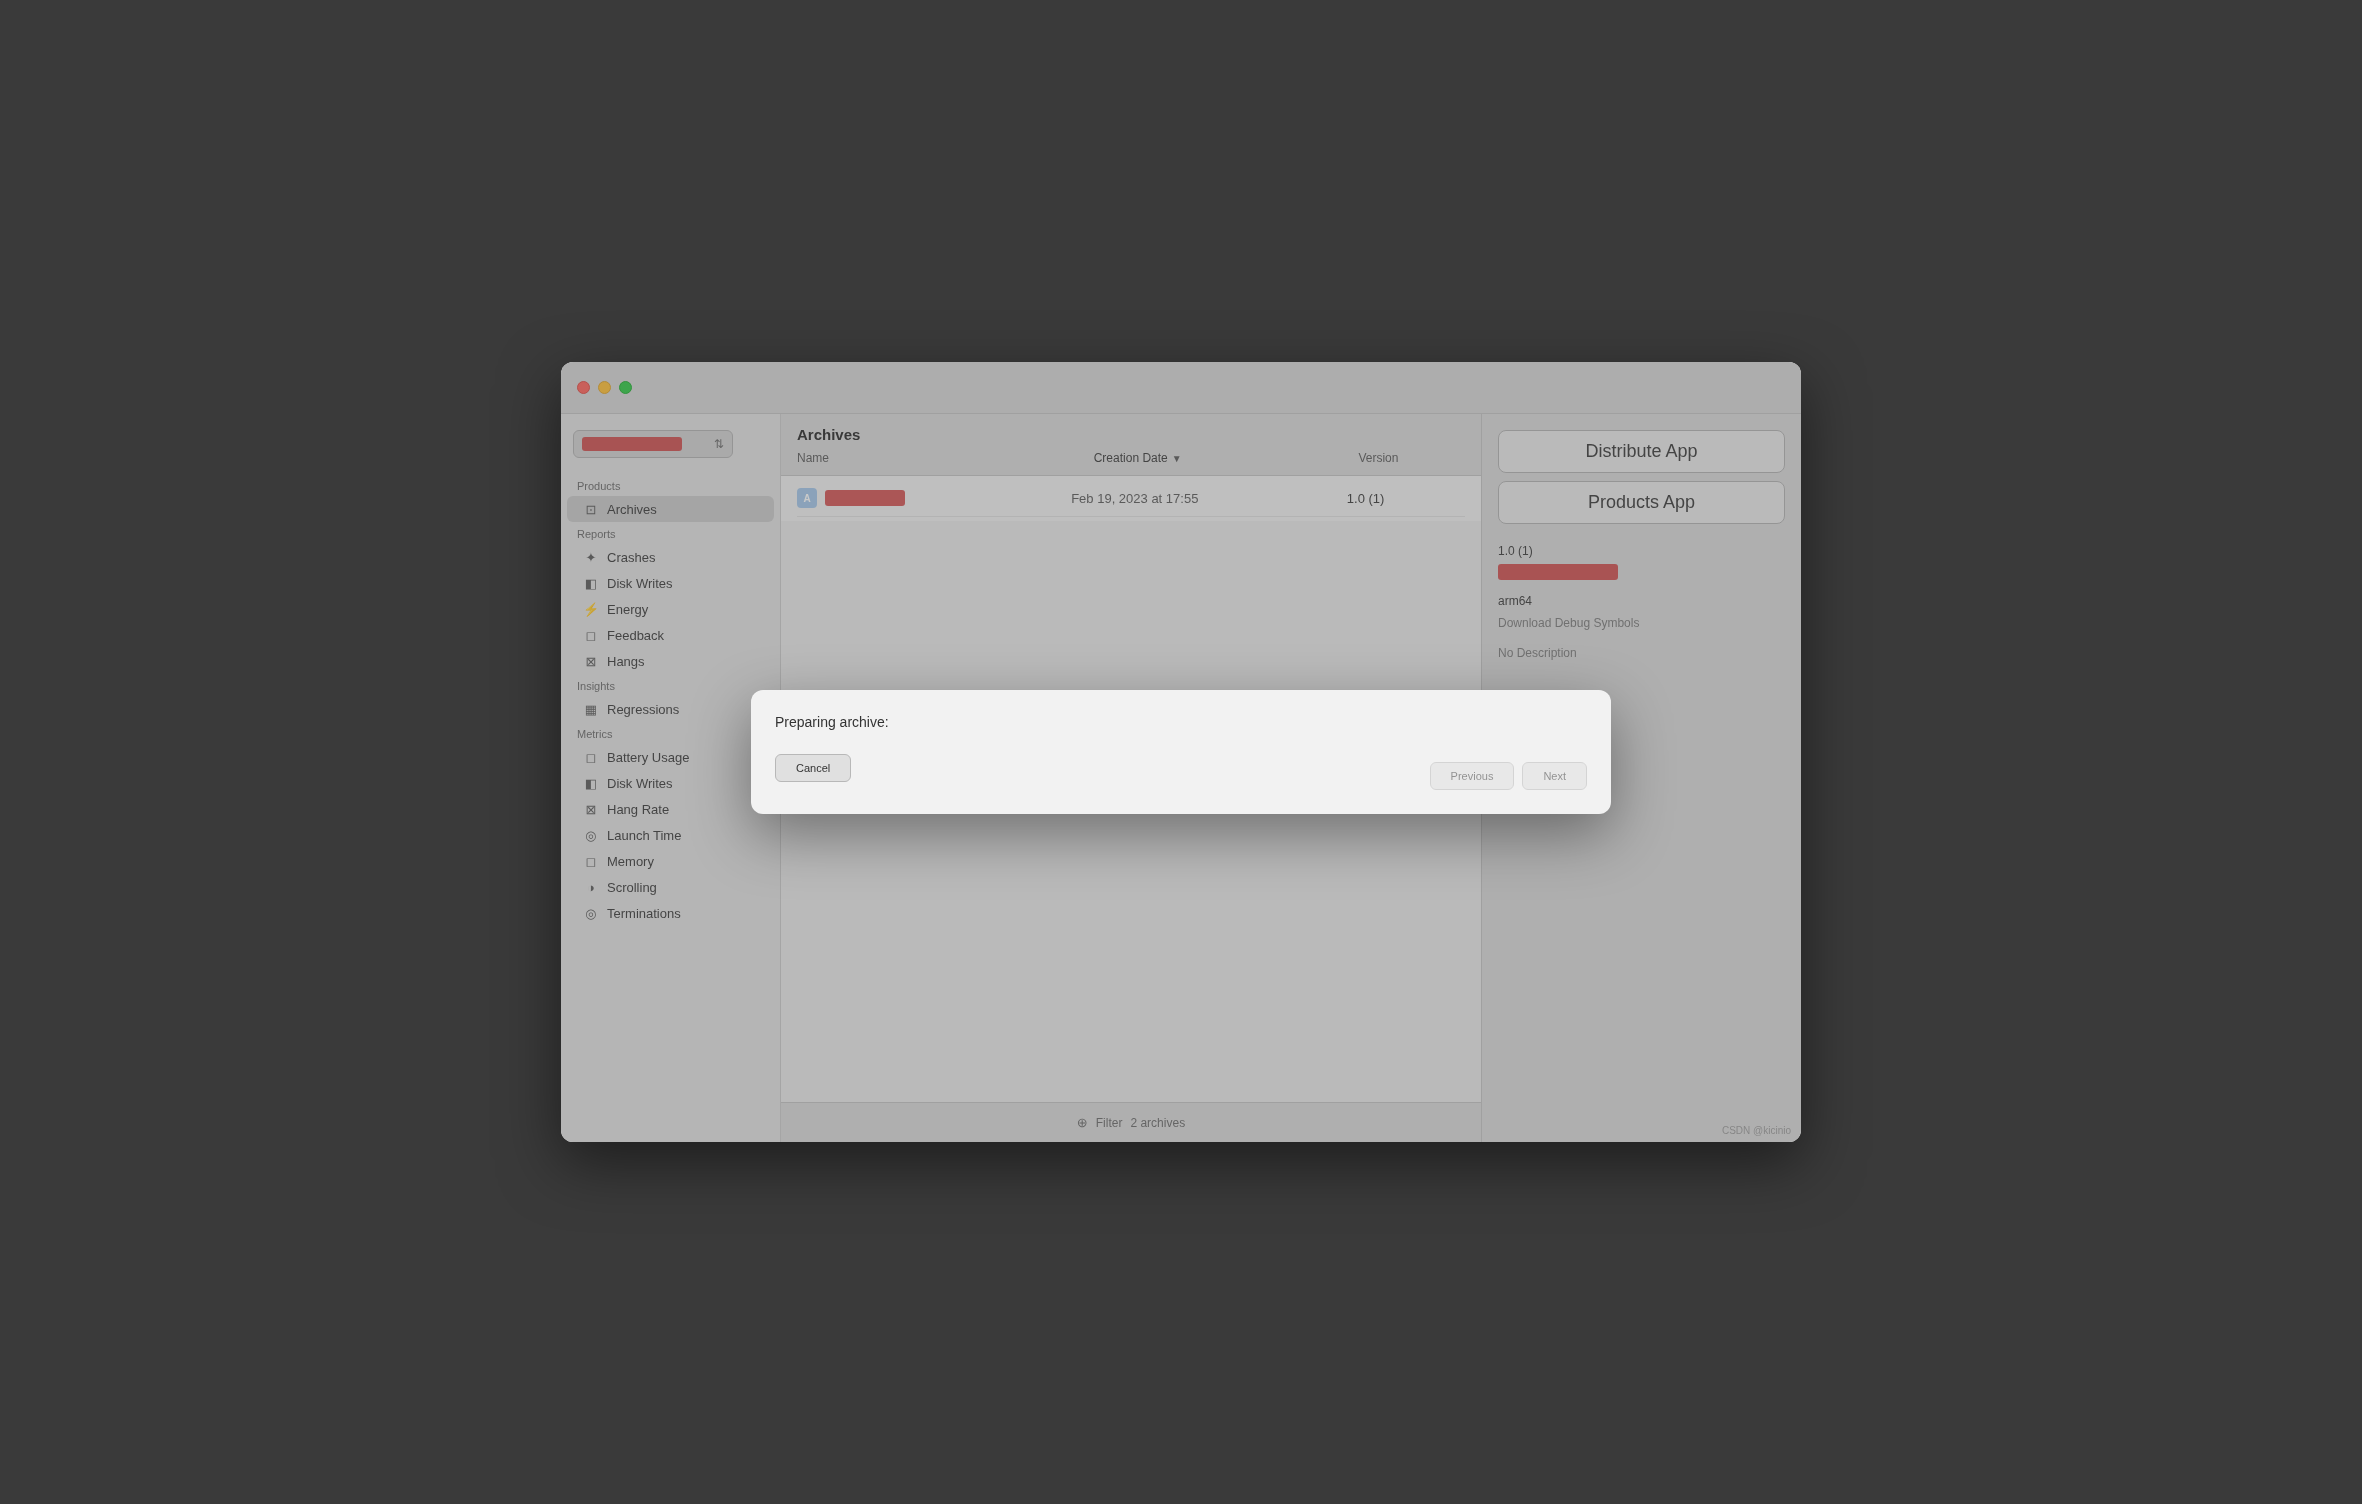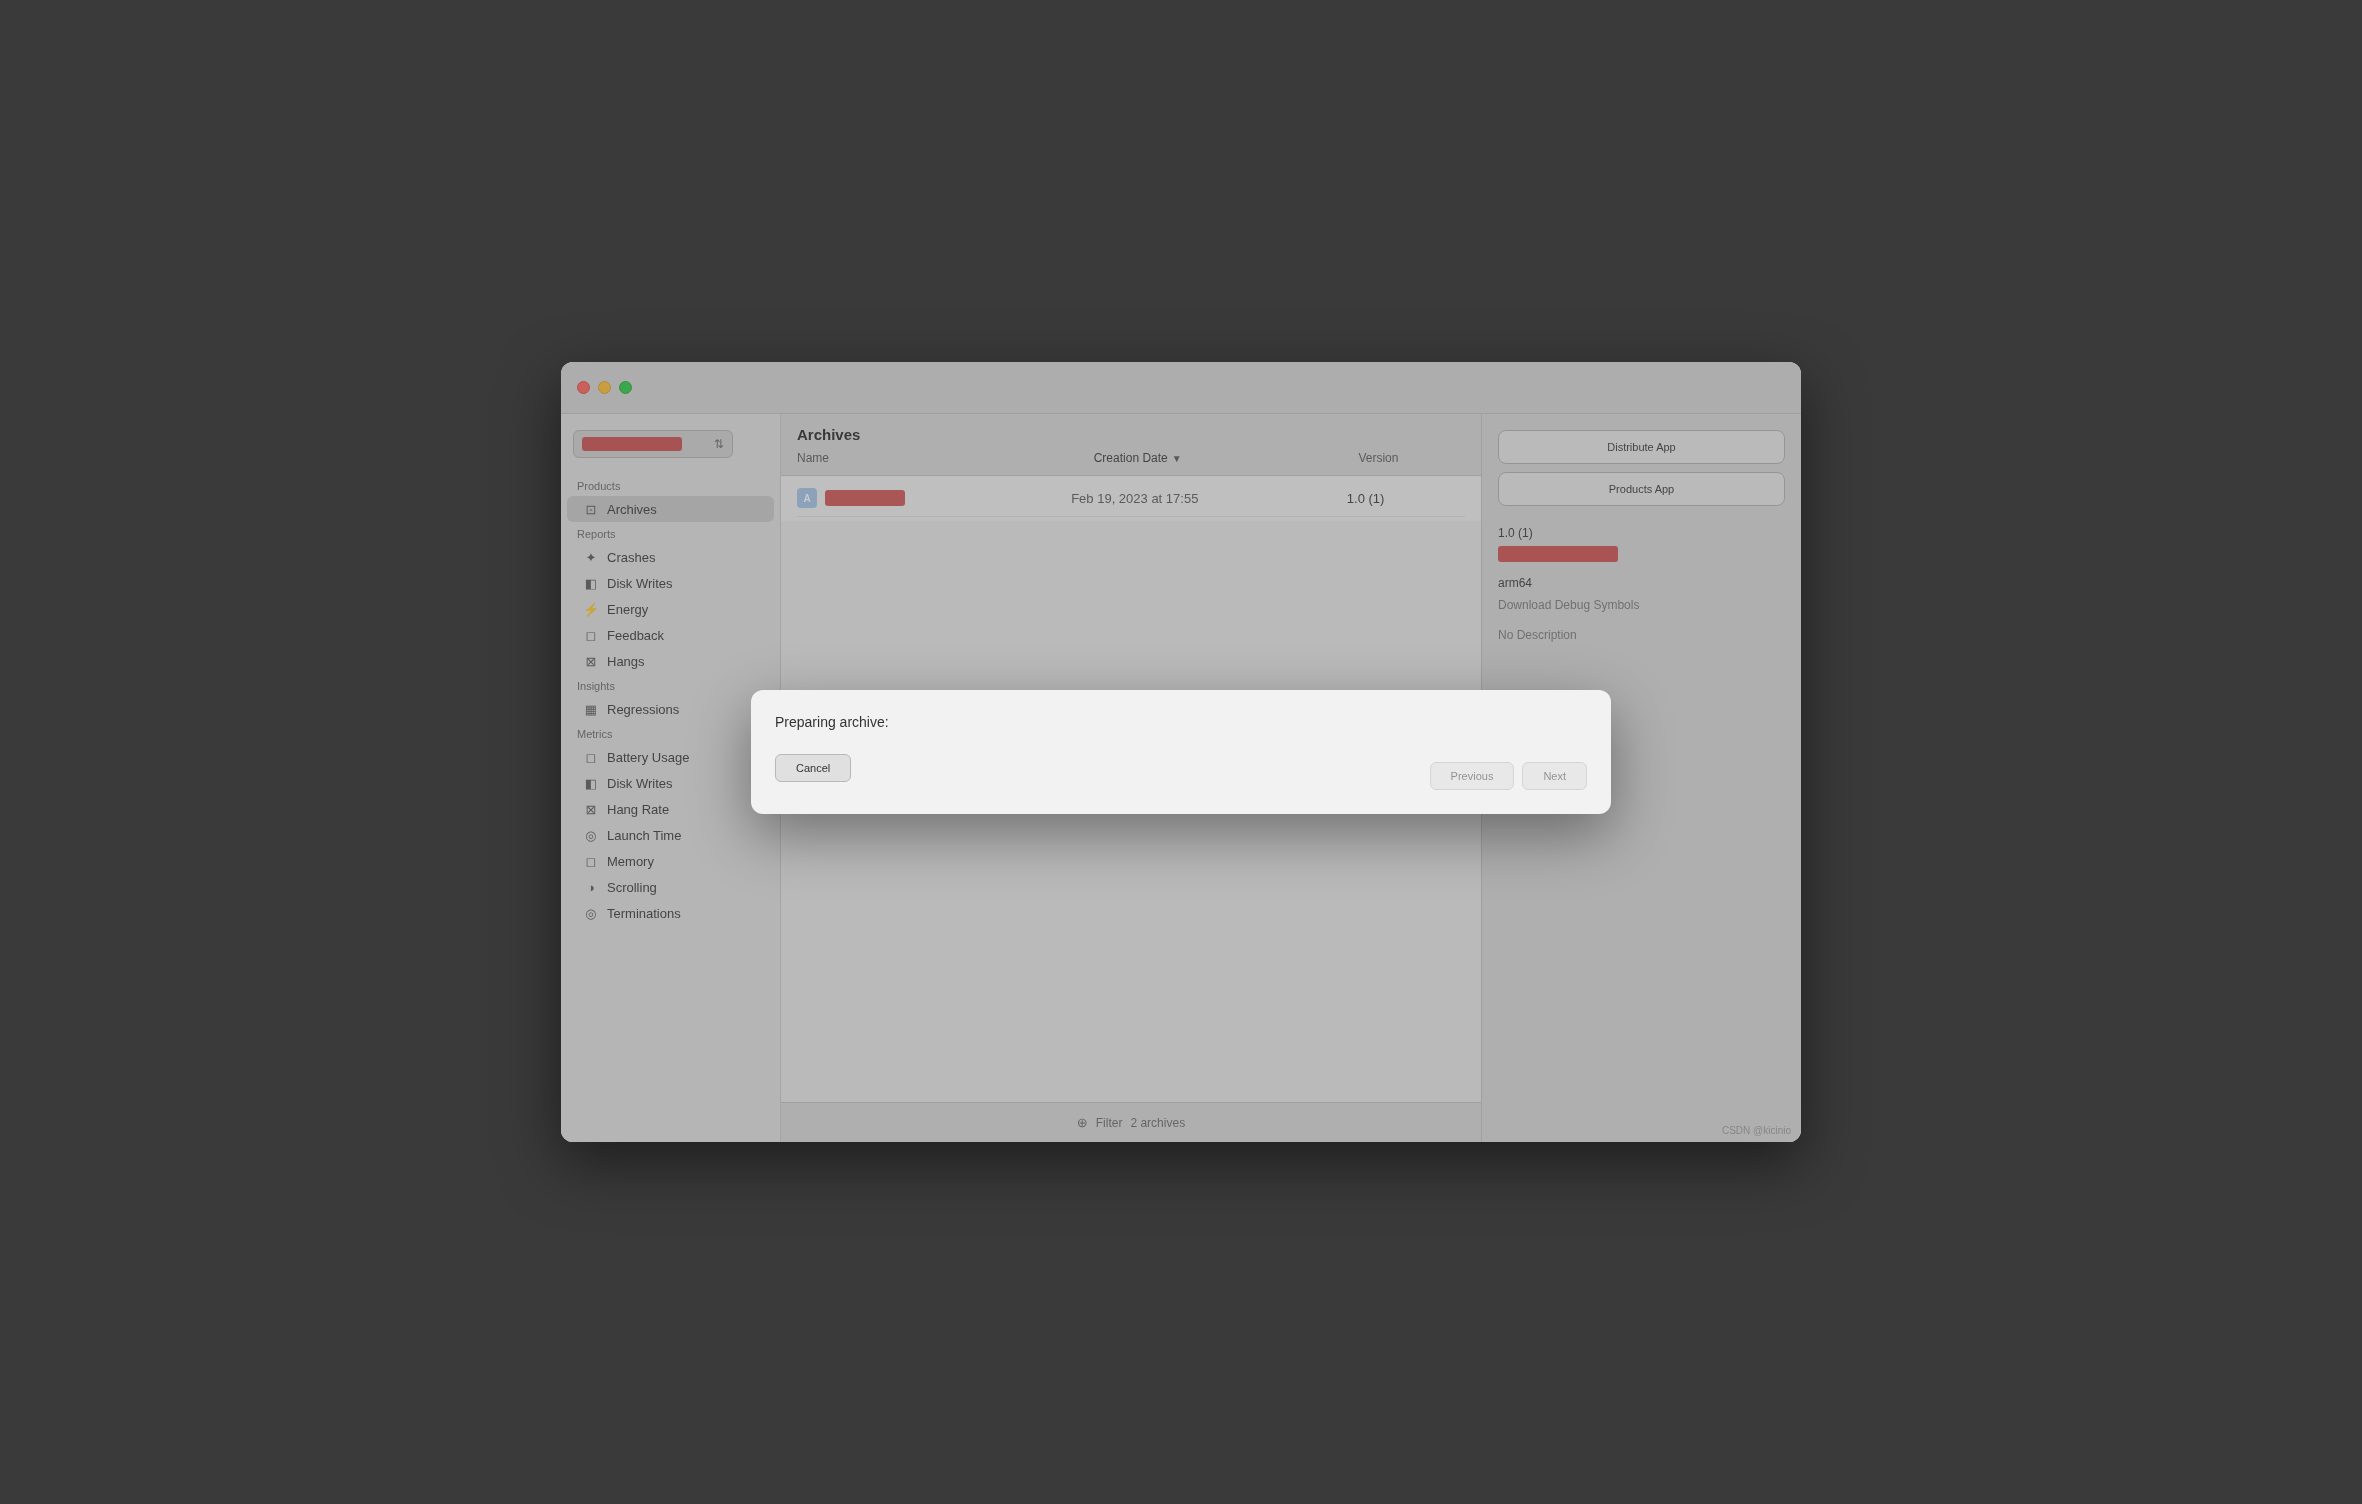--- a/index.html
+++ b/index.html
@@ -223,21 +223,21 @@
       flex-direction: column;
       padding: 16px;
       flex-shrink: 0;
     }
 
     .right-panel-btn {
       background: #e8e8e8;
       border: 1px solid #b0b0b0;
       border-radius: 8px;
       padding: 10px 16px;
-      font-size: 11px;
+      font-size: 18px;
       color: #333;
       cursor: pointer;
       text-align: center;
       margin-bottom: 8px;
       font-weight: 500;
     }
 
     .right-panel-info {
       margin-top: 12px;
       font-size: 12px;

